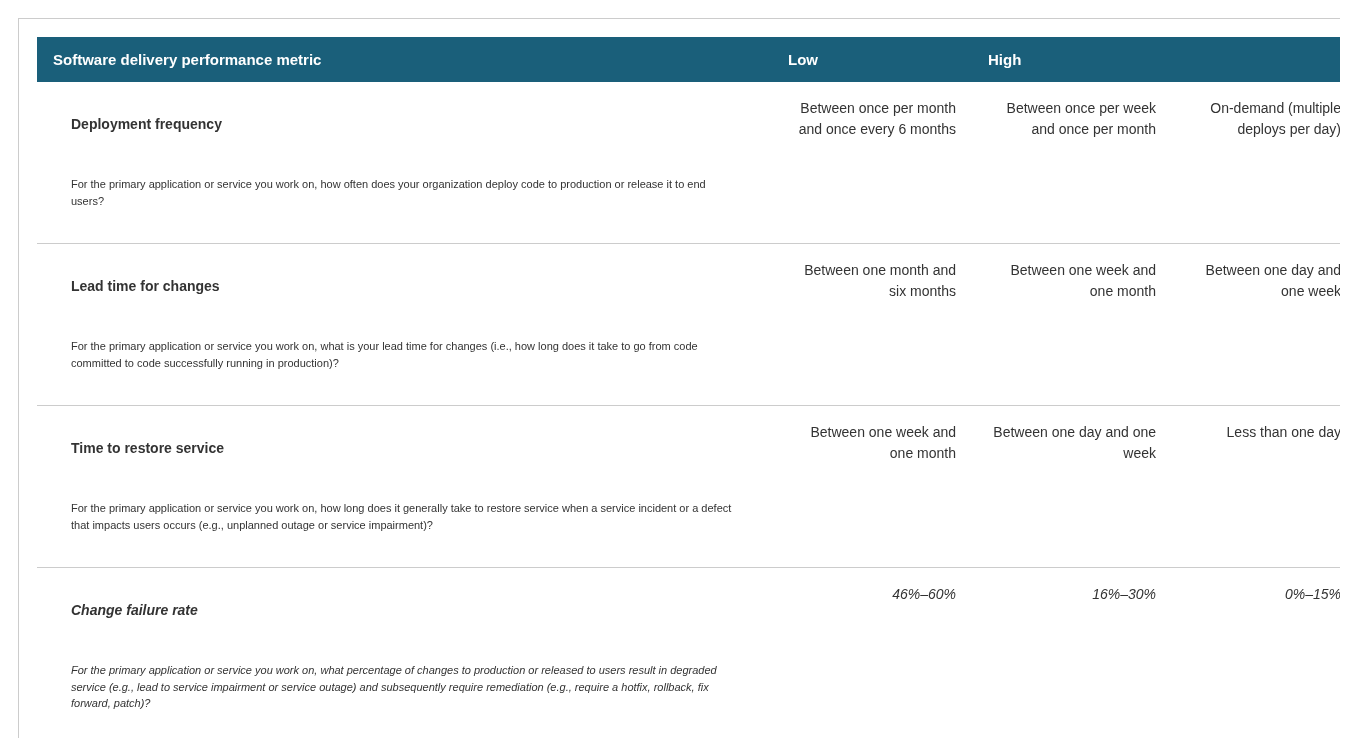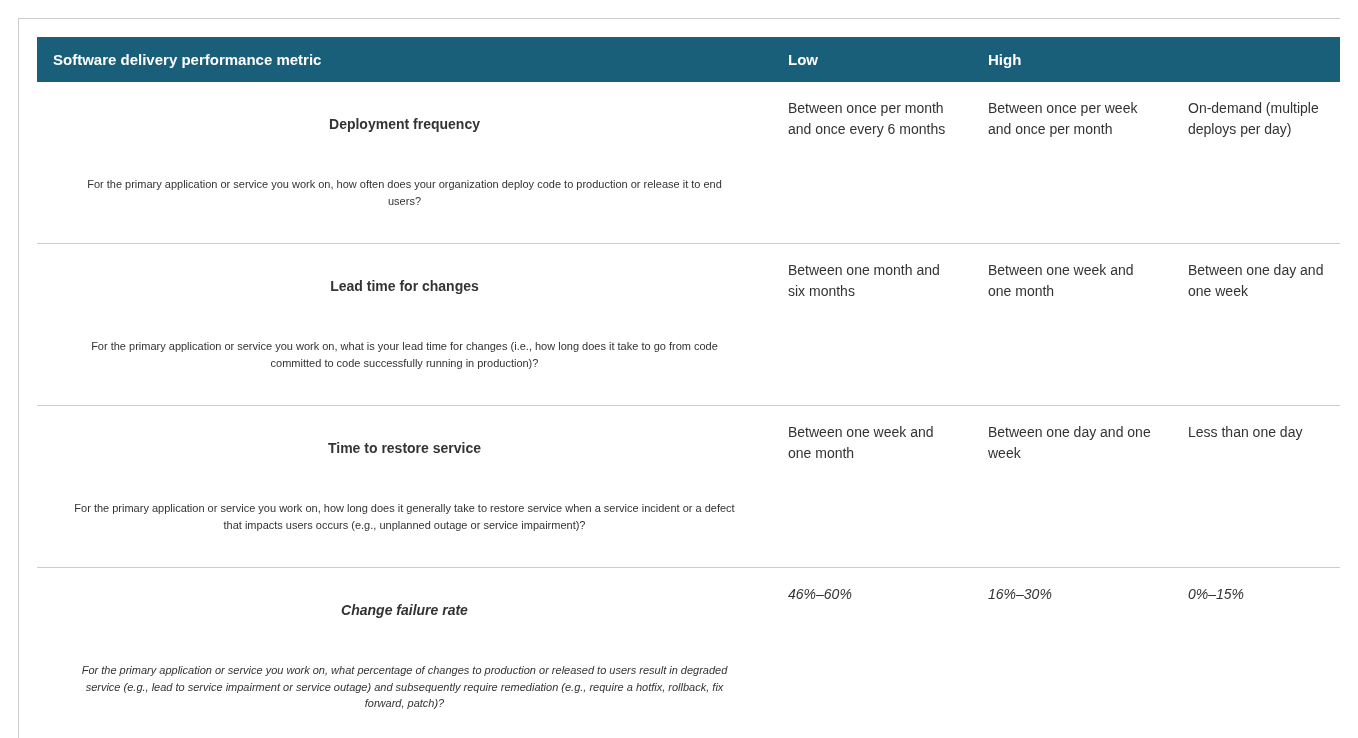--- a/index.html
+++ b/index.html
@@ -47,40 +47,40 @@
       font-style: italic;
     }
 
     .cell {
       padding: 16px 16px;
       vertical-align: top;
     }
 
     .cell-metric {
       padding: 16px 16px;
-      text-align: center;
     }
 
     .metric-title {
       font-weight: bold;
       margin-bottom: 8px;
       font-size: 14px;
     }
 
     .metric-desc {
       font-size: 11px;
       line-height: 1.5;
       color: #333;
     }
 
     .cell-value {
       padding: 16px 16px;
       font-size: 14px;
       line-height: 1.5;
       color: #333;
+      text-align: right;
     }
 
     .header-metric {
       font-size: 15px;
       font-weight: bold;
       color: #fff;
     }
   </style>
 </head>
 <body>

